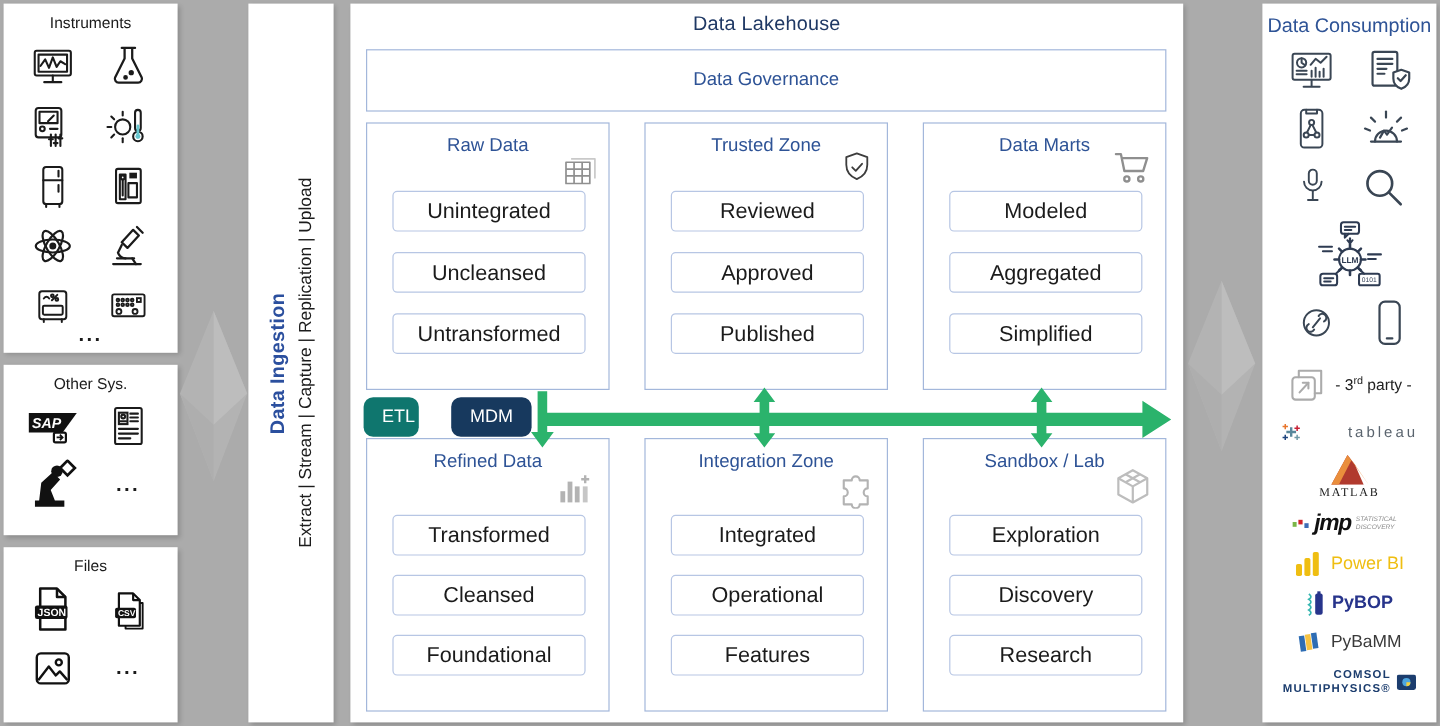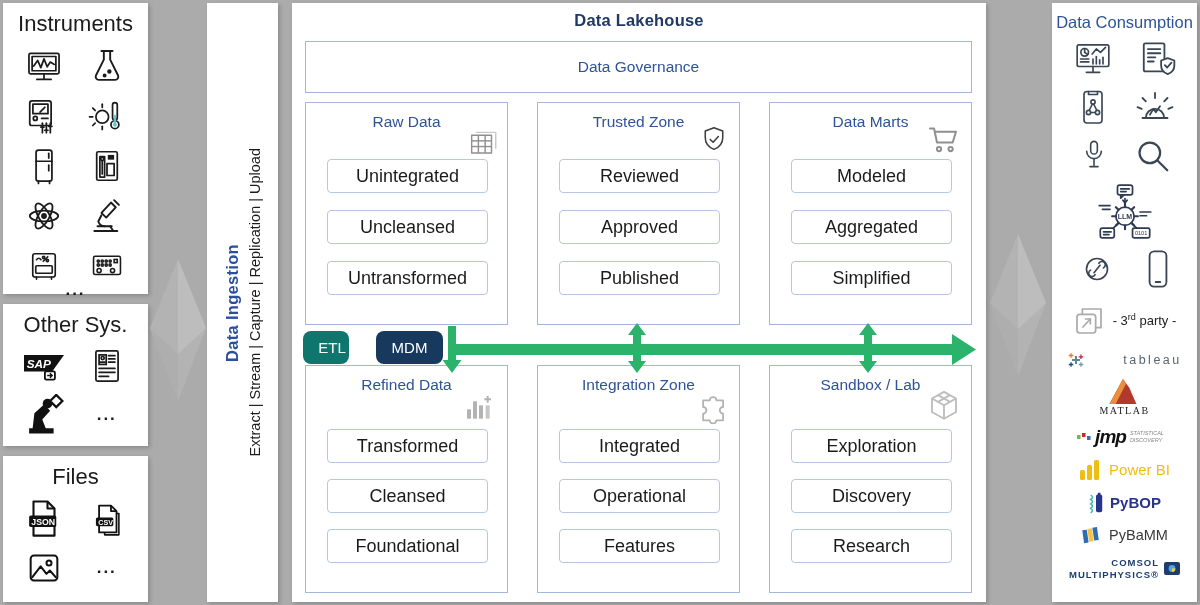--- a/index.html
+++ b/index.html
@@ -5,39 +5,39 @@
   * { margin:0; padding:0; box-sizing:border-box; }
   html,body { width:1200px; height:605px; }
   body { background:#ABABAB; font-family:"Liberation Sans",sans-serif; color:#1b1b1b; position:relative; overflow:hidden; }
   .panel { position:absolute; background:#fff; box-shadow:2px 2px 4px rgba(0,0,0,.18); }
   svg { display:block; }
 
   
   #instruments { left:3px; top:3px; width:145px; height:291px; }
   #other-sys  { left:3px; top:304px; width:145px; height:142px; }
   #files      { left:3px; top:456px; width:145px; height:146px; }
-  .panel-title { text-align:center; font-size:22px; padding-top:8px; }
+  .panel-title { text-align:center; font-size:13px; padding-top:8px; }
   .icon-grid { display:grid; grid-template-columns:1fr 1fr; justify-items:center; align-items:center; padding:8px 10px 0; row-gap:8px; }
   .more { text-align:center; font-size:17px; font-weight:bold; letter-spacing:2px; line-height:10px; }
   .more-cell { font-size:17px; font-weight:bold; letter-spacing:2px; }
 
   
   #ingestion { left:207px; top:3px; width:71px; height:599px; display:flex; flex-direction:row; align-items:center; justify-content:center; gap:5px; }
   .vtext { writing-mode:vertical-rl; transform:rotate(180deg); white-space:nowrap; }
   .vtitle { font-weight:bold; font-size:16.5px; color:#2B4F9E; letter-spacing:.3px; }
   .vsub { font-size:14.5px; color:#1b1b1b; }
 
   
   .flow-arrow { position:absolute; }
   #flow-arrow-left  { left:148px; top:255px; }
   #flow-arrow-right { left:988px; top:230px; }
 
   
   #main { left:292px; top:3px; width:694px; height:599px; }
-  .main-title { text-align:center; font-weight:bold; font-size:16.5px; color:#1F3864; padding-top:8px; letter-spacing:.2px; }
+  .main-title { text-align:center; font-weight:normal; font-size:16.5px; color:#1F3864; padding-top:8px; letter-spacing:.2px; }
   .governance { position:absolute; left:13px; top:38px; width:667px; height:52px; border:1px solid #A3B7DB; display:flex; align-items:center; justify-content:center; color:#2E5396; font-size:15.5px; }
   .zone { position:absolute; width:203px; border:1px solid #A3B7DB; background:#fff; }
   .zone-title { text-align:center; color:#2E5396; font-size:15.5px; padding-top:10px; }
   .zone-icon { position:absolute; right:7px; top:24px; }
   .zone-item { position:absolute; left:21px; width:161px; height:34px; border:1px solid #B7C6E4; border-radius:4px; background:#fff; display:flex; align-items:center; justify-content:center; font-size:18px; }
   .badge { position:absolute; top:328px; height:33px; border-radius:8px; color:#fff; font-size:15px; display:flex; align-items:center; justify-content:center; }
   #etl-badge { left:11px; width:46px; background:#0f766e;padding-left:12px; }
   #mdm-badge { left:84px; width:67px; background:#17395E; }
   #green-arrows { position:absolute; left:0; top:0; pointer-events:none; }
 

